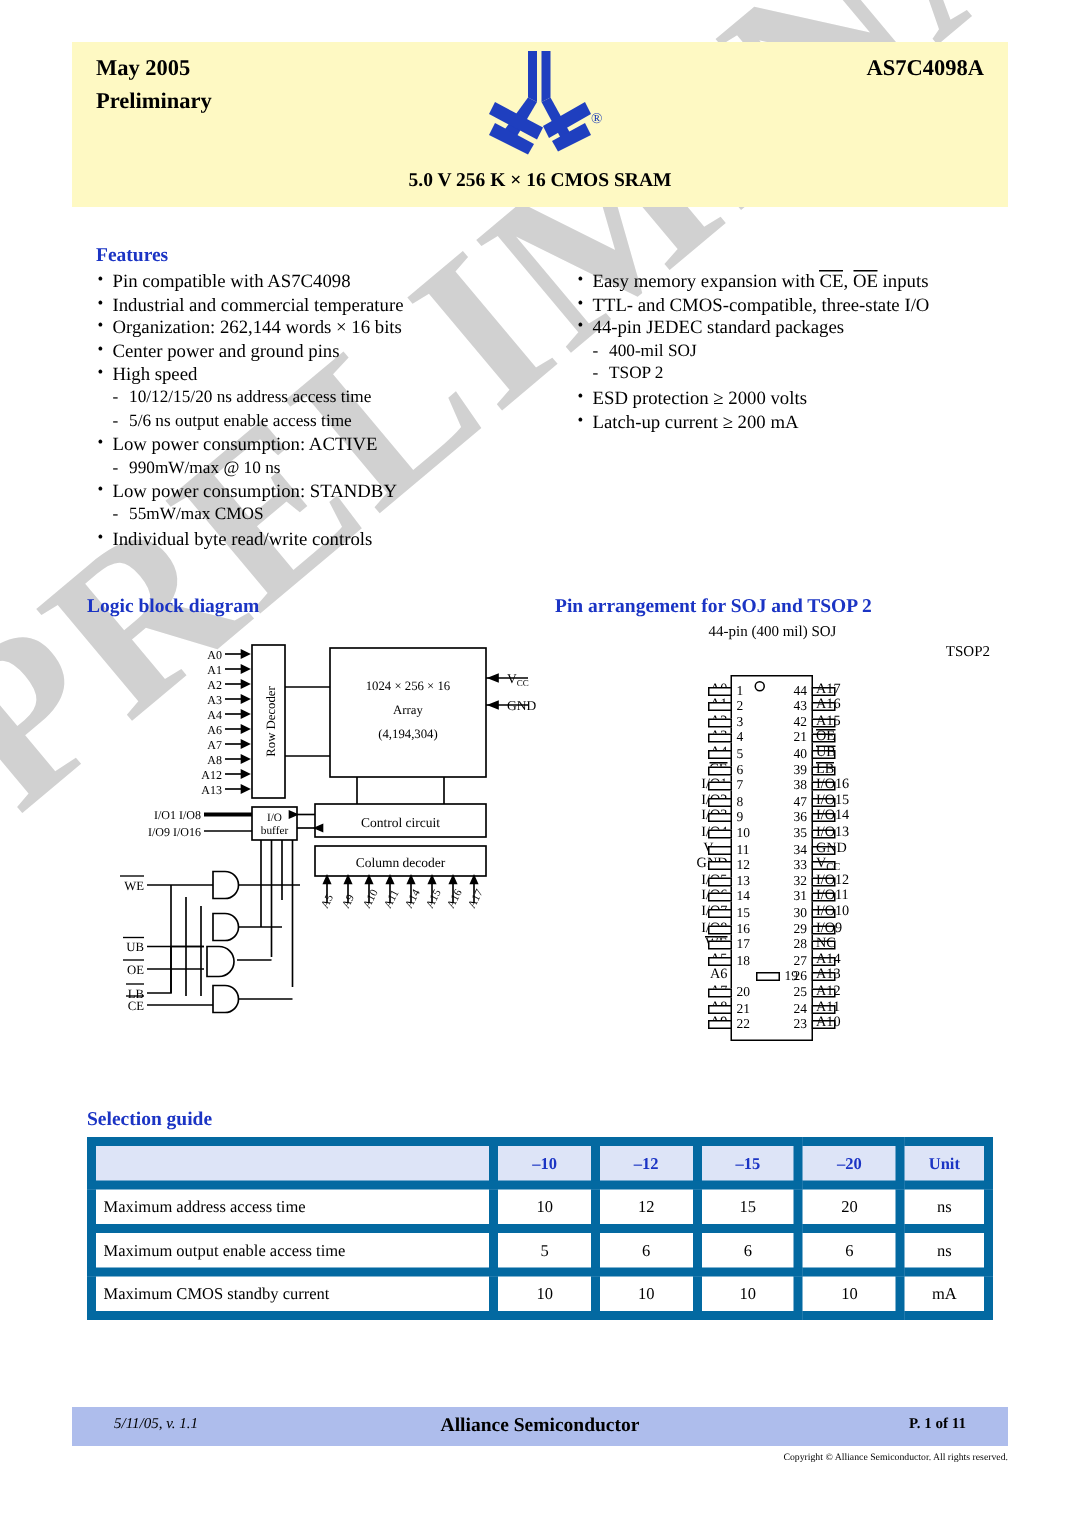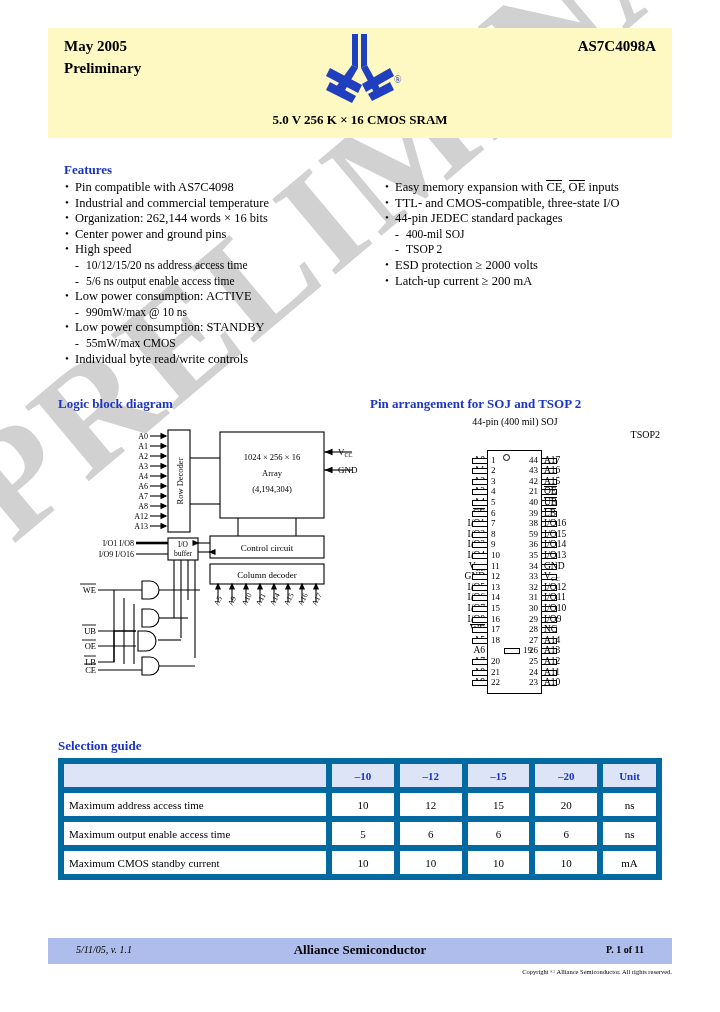--- a/index.html
+++ b/index.html
@@ -452,21 +452,21 @@
         <div class="pnum r">39</div>
         <div class="lead r" style="top: 3px;"></div>
         <div class="plab r"><span class="ovl2">LB</span></div>
       </div>
       <div class="pin-row" style="top: 67.1px;">
         <div class="pnum r">38</div>
         <div class="lead r" style="top: 3px;"></div>
         <div class="plab r">I/O16</div>
       </div>
       <div class="pin-row" style="top: 77.7px;">
-        <div class="pnum r">59</div>
+        <div class="pnum r">47</div>
         <div class="lead r" style="top: 3px;"></div>
         <div class="plab r">I/O15</div>
       </div>
       <div class="pin-row" style="top: 88.3px;">
         <div class="pnum r">36</div>
         <div class="lead r" style="top: 3px;"></div>
         <div class="plab r">I/O14</div>
       </div>
       <div class="pin-row" style="top: 98.9px;">
         <div class="pnum r">35</div>

